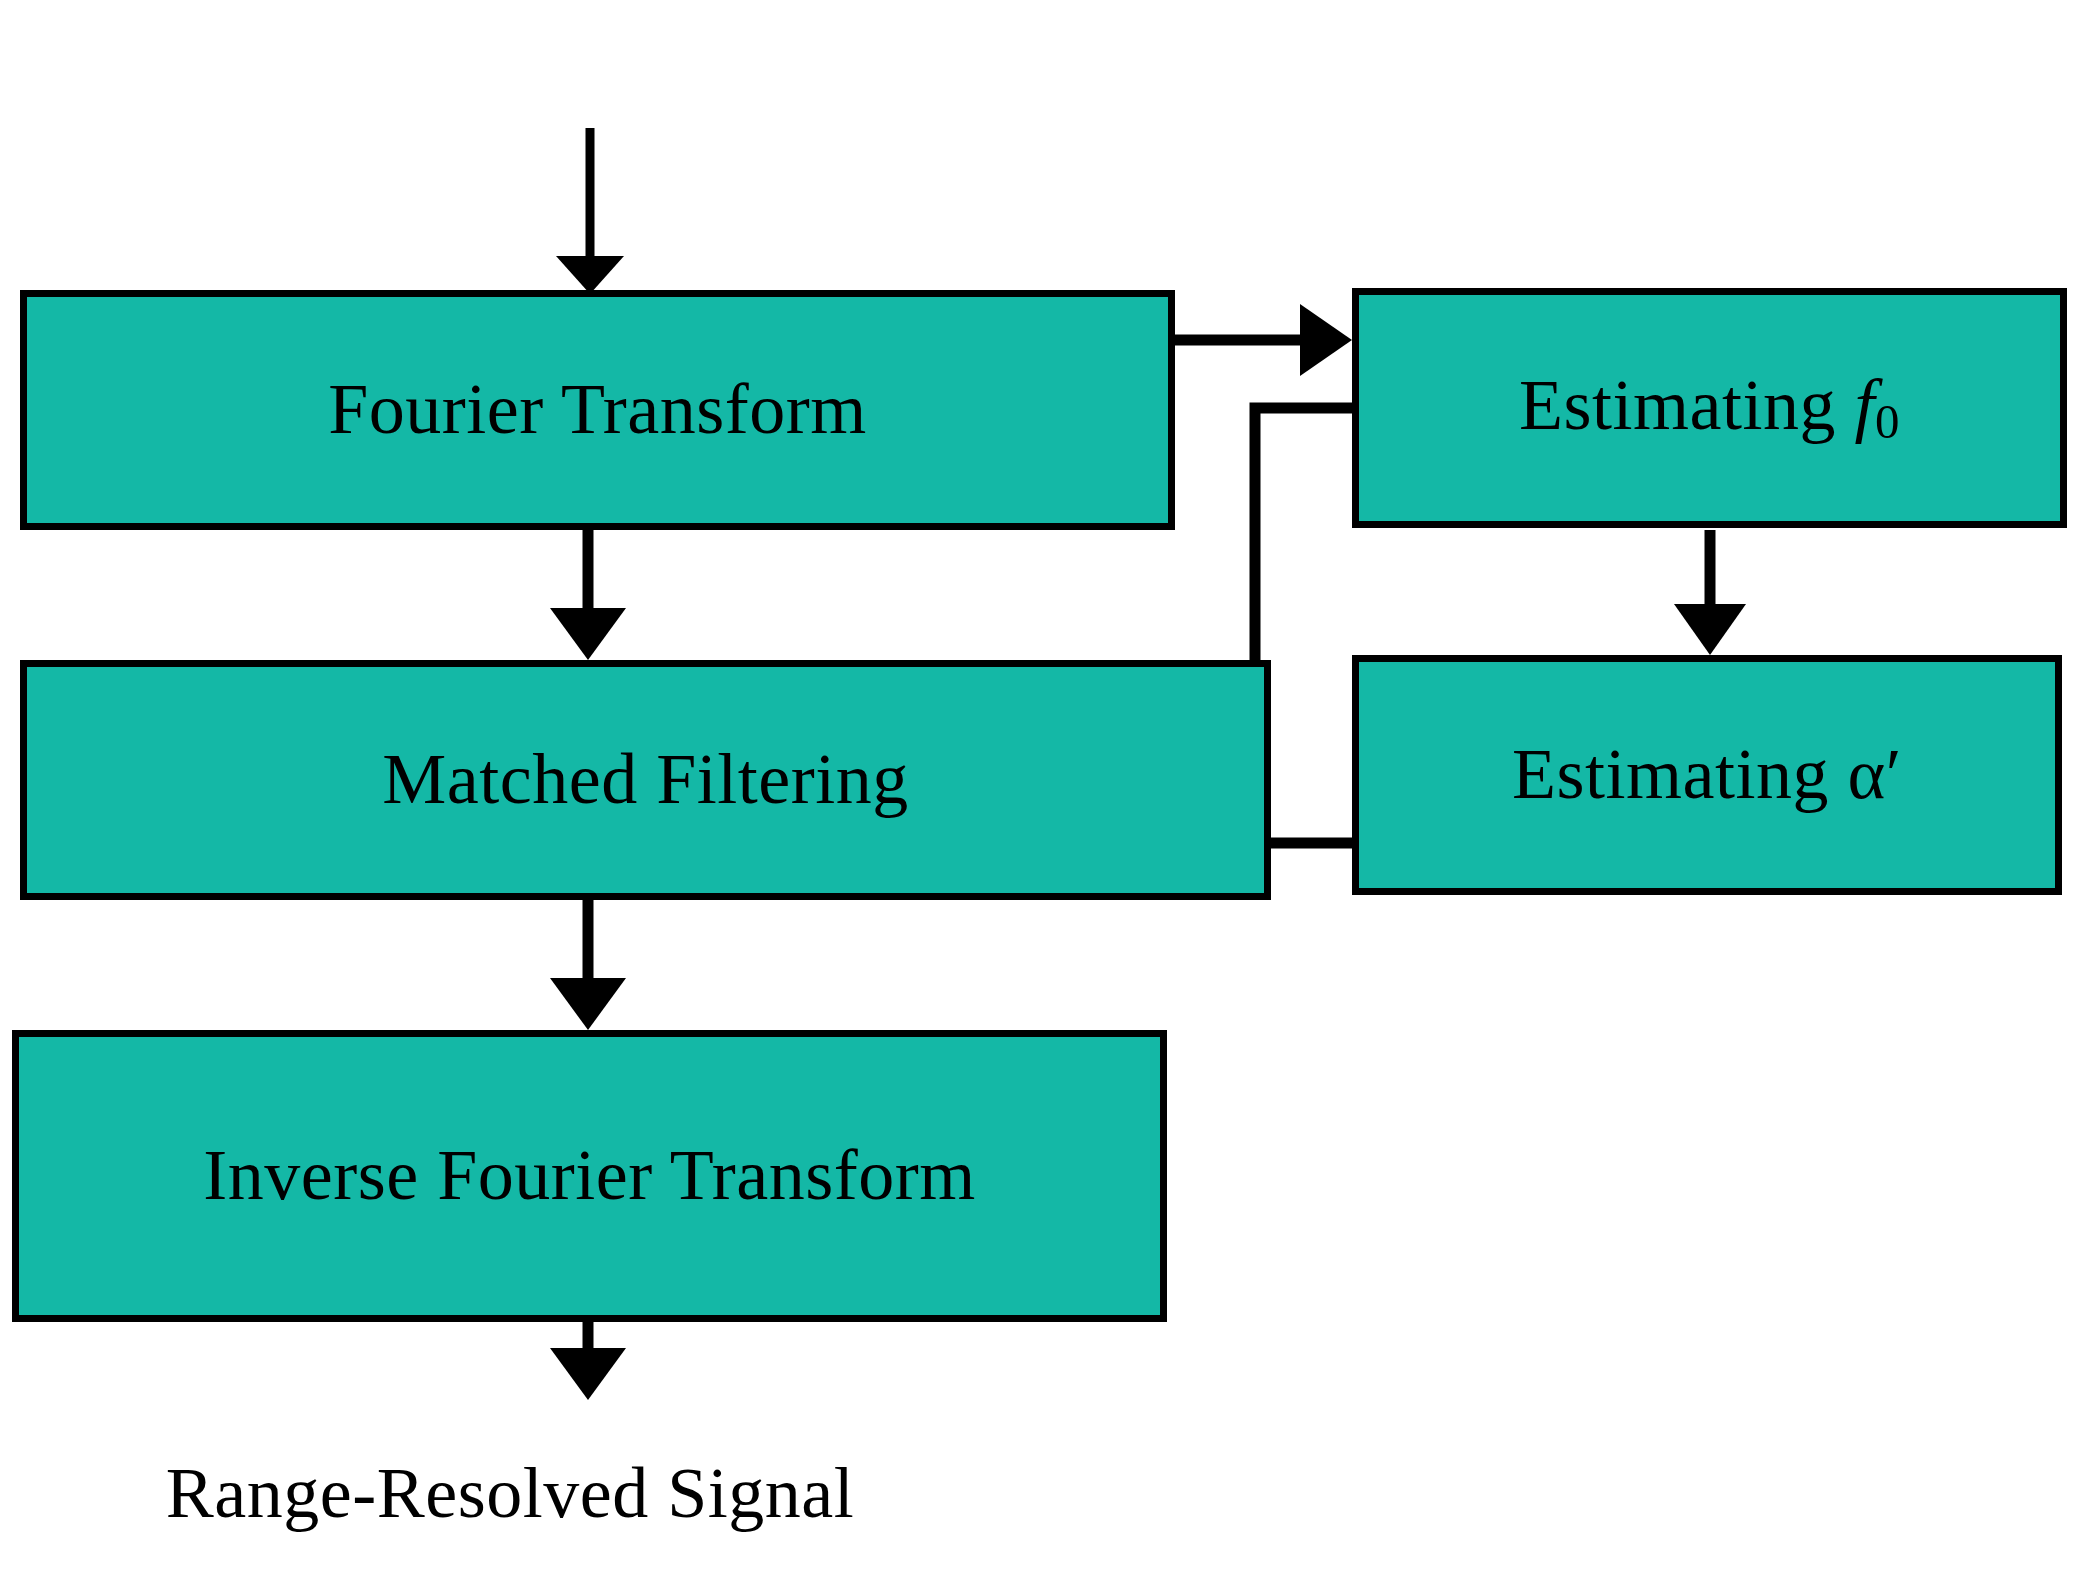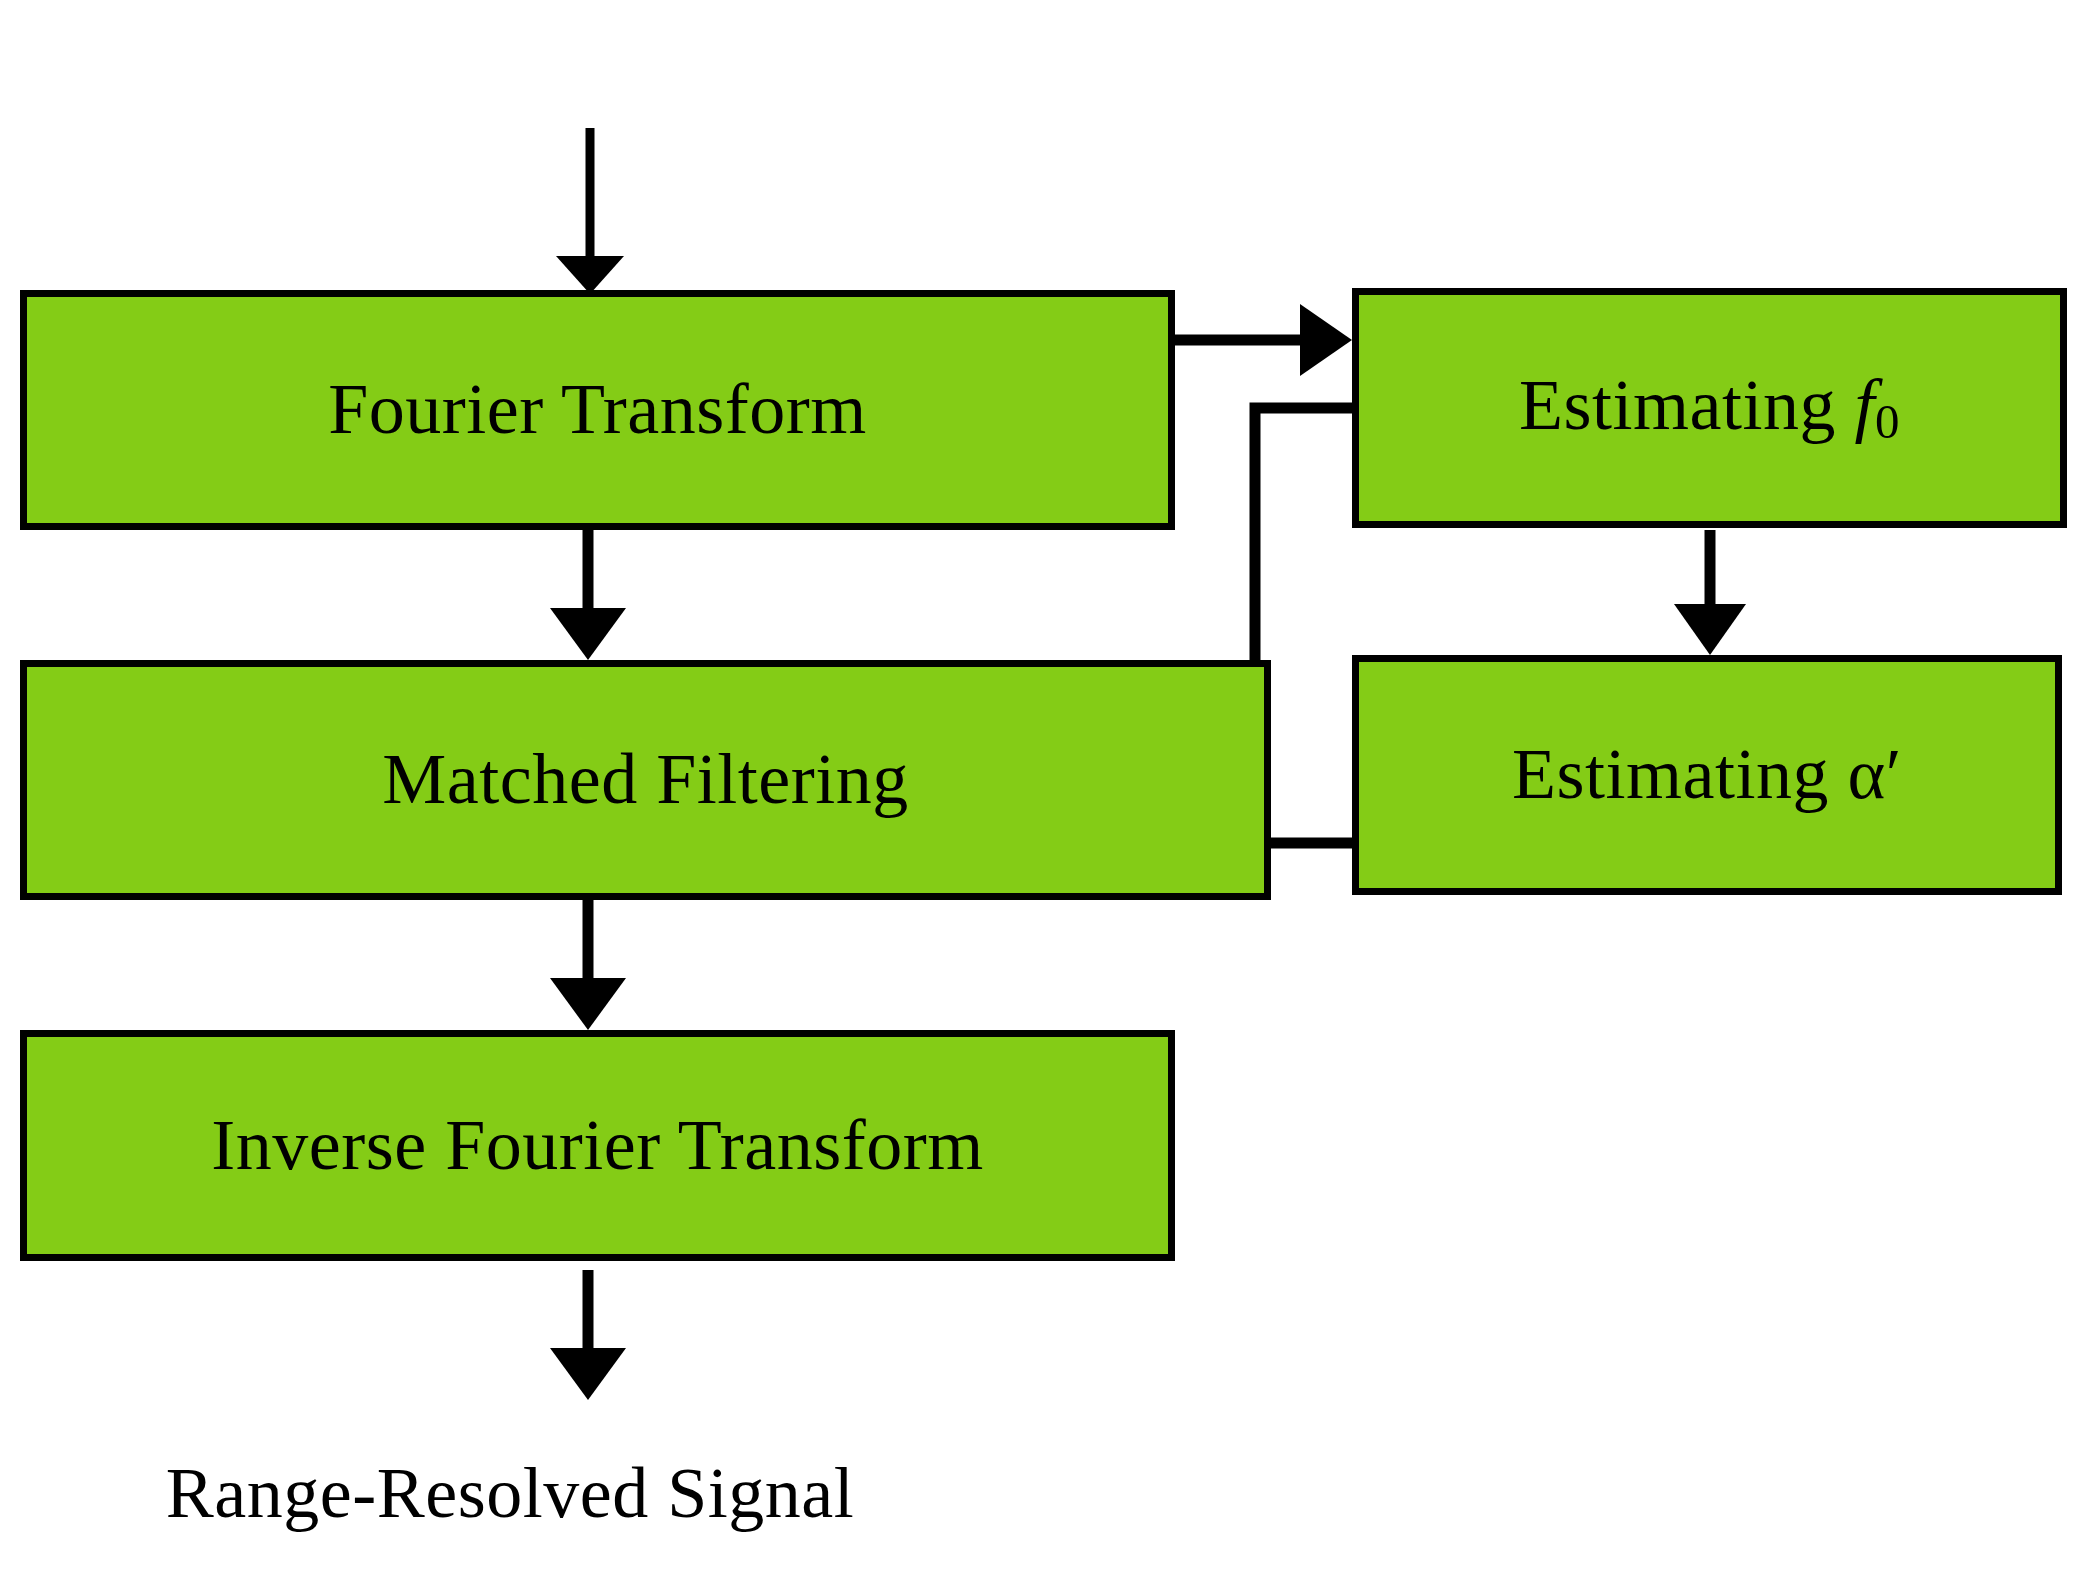--- a/index.html
+++ b/index.html
@@ -21,21 +21,21 @@
     position: absolute;
     left: 0;
     top: 0;
     width: 2083px;
     height: 1586px;
   }
   .node-box {
     position: absolute;
     box-sizing: border-box;
     border: 7px solid #000000;
-    background: #84cc16;
+    background: #14b8a6;
     display: flex;
     align-items: center;
     justify-content: center;
   }
   .node-label {
     font-family: "Liberation Serif", "DejaVu Serif", serif;
     font-size: 72px;
     line-height: 1.05;
     color: #000000;
     white-space: nowrap;
@@ -58,21 +58,21 @@
     vertical-align: -0.18em;
     font-style: normal;
   }
   .greek {
     font-style: normal;
   }
 
   
   #node-fourier-transform   { left: 20px;   top: 290px;  width: 1155px; height: 240px; }
   #node-matched-filtering   { left: 20px;   top: 660px;  width: 1251px; height: 240px; }
-  #node-inverse-fourier     { left: 20px;   top: 1030px; width: 1155px; height: 231px; }
+  #node-inverse-fourier     { left: 12px;   top: 1030px; width: 1155px; height: 292px; }
   #node-estimating-f0       { left: 1352px; top: 288px;  width: 715px;  height: 240px; }
   #node-estimating-alpha    { left: 1352px; top: 655px;  width: 710px;  height: 240px; }
 
   #label-raw-signal         { left: 180px;  top: 0px;    width: 530px; }
   #label-range-resolved     { left: 60px;   top: 1452px; width: 900px; }
 </style>
 </head>
 <body>
 
 <div id="diagram-root">

